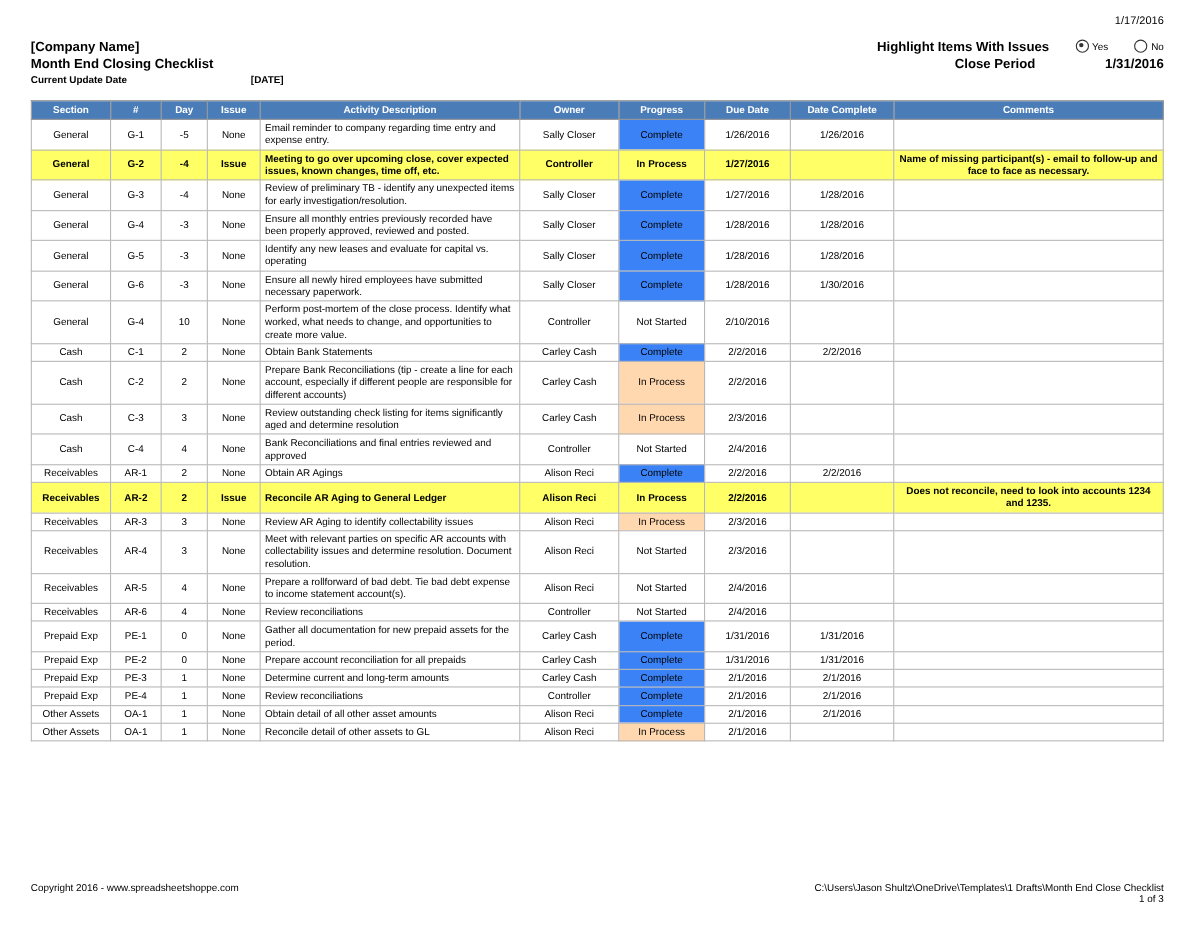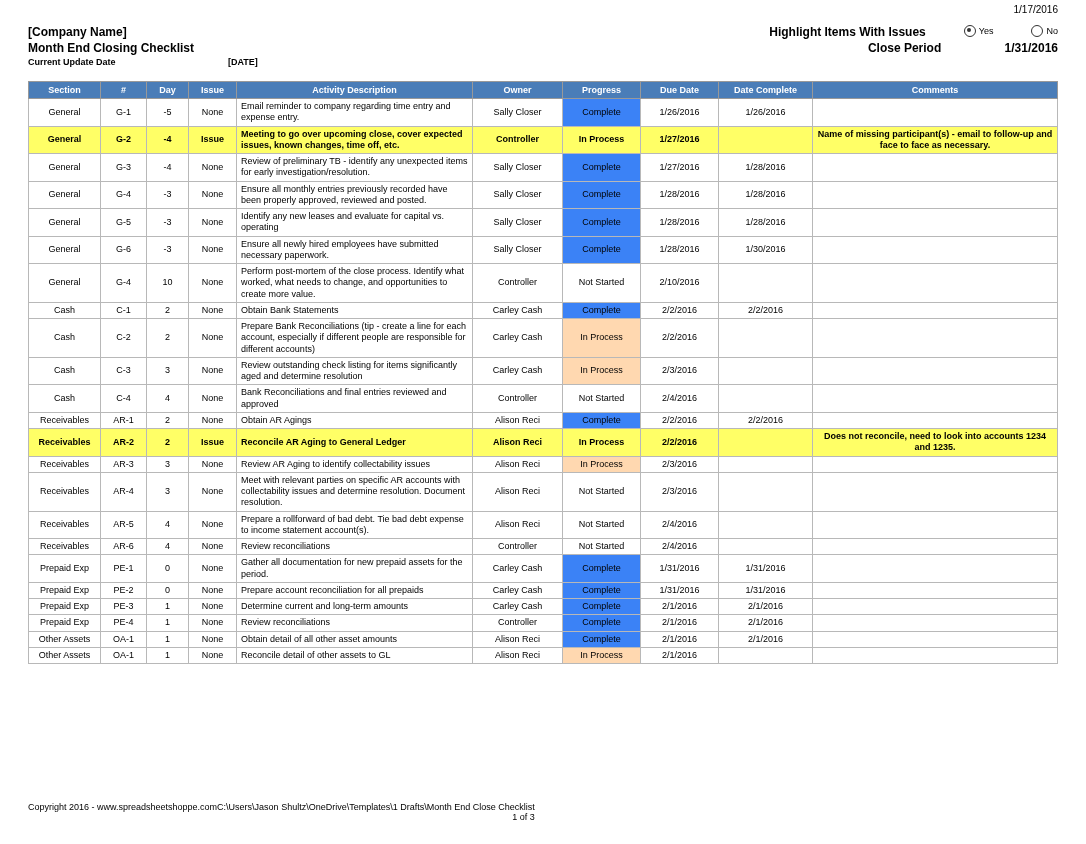--- a/index.html
+++ b/index.html
@@ -1,43 +1,43 @@
 <!DOCTYPE html>
 <html><head>
 <meta charset="utf-8">
 <style>
 html,body{margin:0;padding:0;background:#fff;font-family:Verdana,Geneva,sans-serif;font-size:9px;color:#000}
-.page{width:1086px;height:844px;box-sizing:border-box;padding:4px 28px 20px 28px;position:relative}
+.page{width:1086px;height:844px;box-sizing:border-box;padding:14px 28px 20px 28px;position:relative}
 .topdate{text-align:right;font-size:10px;margin-bottom:10px}
 .header-row{display:flex;justify-content:space-between}
 .header-left{font-size:12px}
 .header-left .title1{font-weight:bold}
 .header-left .title2{font-weight:bold;margin-top:2px}
 .header-sub{font-size:9px;font-weight:bold;margin-top:2px}
 .header-sub .dateplace{display:inline-block;margin-left:110px;font-weight:bold}
 .header-right{text-align:right;font-size:12px}
-.hi-row{display:flex;align-items:flex-start;justify-content:flex-end;gap:20px}
+.hi-row{display:flex;align-items:center;justify-content:flex-end;gap:6px}
 .hi-label{font-weight:bold}
 .radio{display:inline-flex;align-items:center;margin-left:18px;font-size:9px}
 .radio .circ{width:10px;height:10px;border:1px solid #333;border-radius:50%;margin-right:3px;position:relative;display:inline-block}
 .radio.sel .circ:after{content:"";position:absolute;left:2px;top:2px;width:4px;height:4px;background:#333;border-radius:50%}
 .cp-row{margin-top:2px}
 .cp-row .cplabel{font-weight:bold;margin-right:60px}
 .cp-row .cpval{font-weight:bold}
 table.grid{width:100%;border-collapse:collapse;margin-top:14px;table-layout:fixed}
 table.grid th{background:#4a7db8;color:#fff;font-weight:bold;font-size:9px;padding:3px 4px;border:1px solid #999;text-align:center}
 table.grid td{border:1px solid #b8b8b8;padding:2px 4px;font-size:9px;text-align:center;vertical-align:middle;line-height:1.25}
 table.grid td.activity{text-align:left}
 table.grid td.comments{text-align:center}
 tr.issue td{background:#ffff66;font-weight:bold}
 td.prog-complete{background:#3b82f6}
 td.prog-inprocess{background:#ffd8b0}
 td.prog-notstarted{}
 tr.issue td.prog-inprocess{background:#ffff66}
-.footer{position:absolute;bottom:22px;left:28px;right:28px;display:flex;font-size:9px}
+.footer{position:absolute;bottom:22px;left:28px;right:28px;display:flex;justify-content:space-between;font-size:9px}
 .footer .fr{text-align:right}
 col.c-section{width:72px}
 col.c-num{width:46px}
 col.c-day{width:42px}
 col.c-issue{width:48px}
 col.c-activity{width:236px}
 col.c-owner{width:90px}
 col.c-progress{width:78px}
 col.c-due{width:78px}
 col.c-complete{width:94px}

